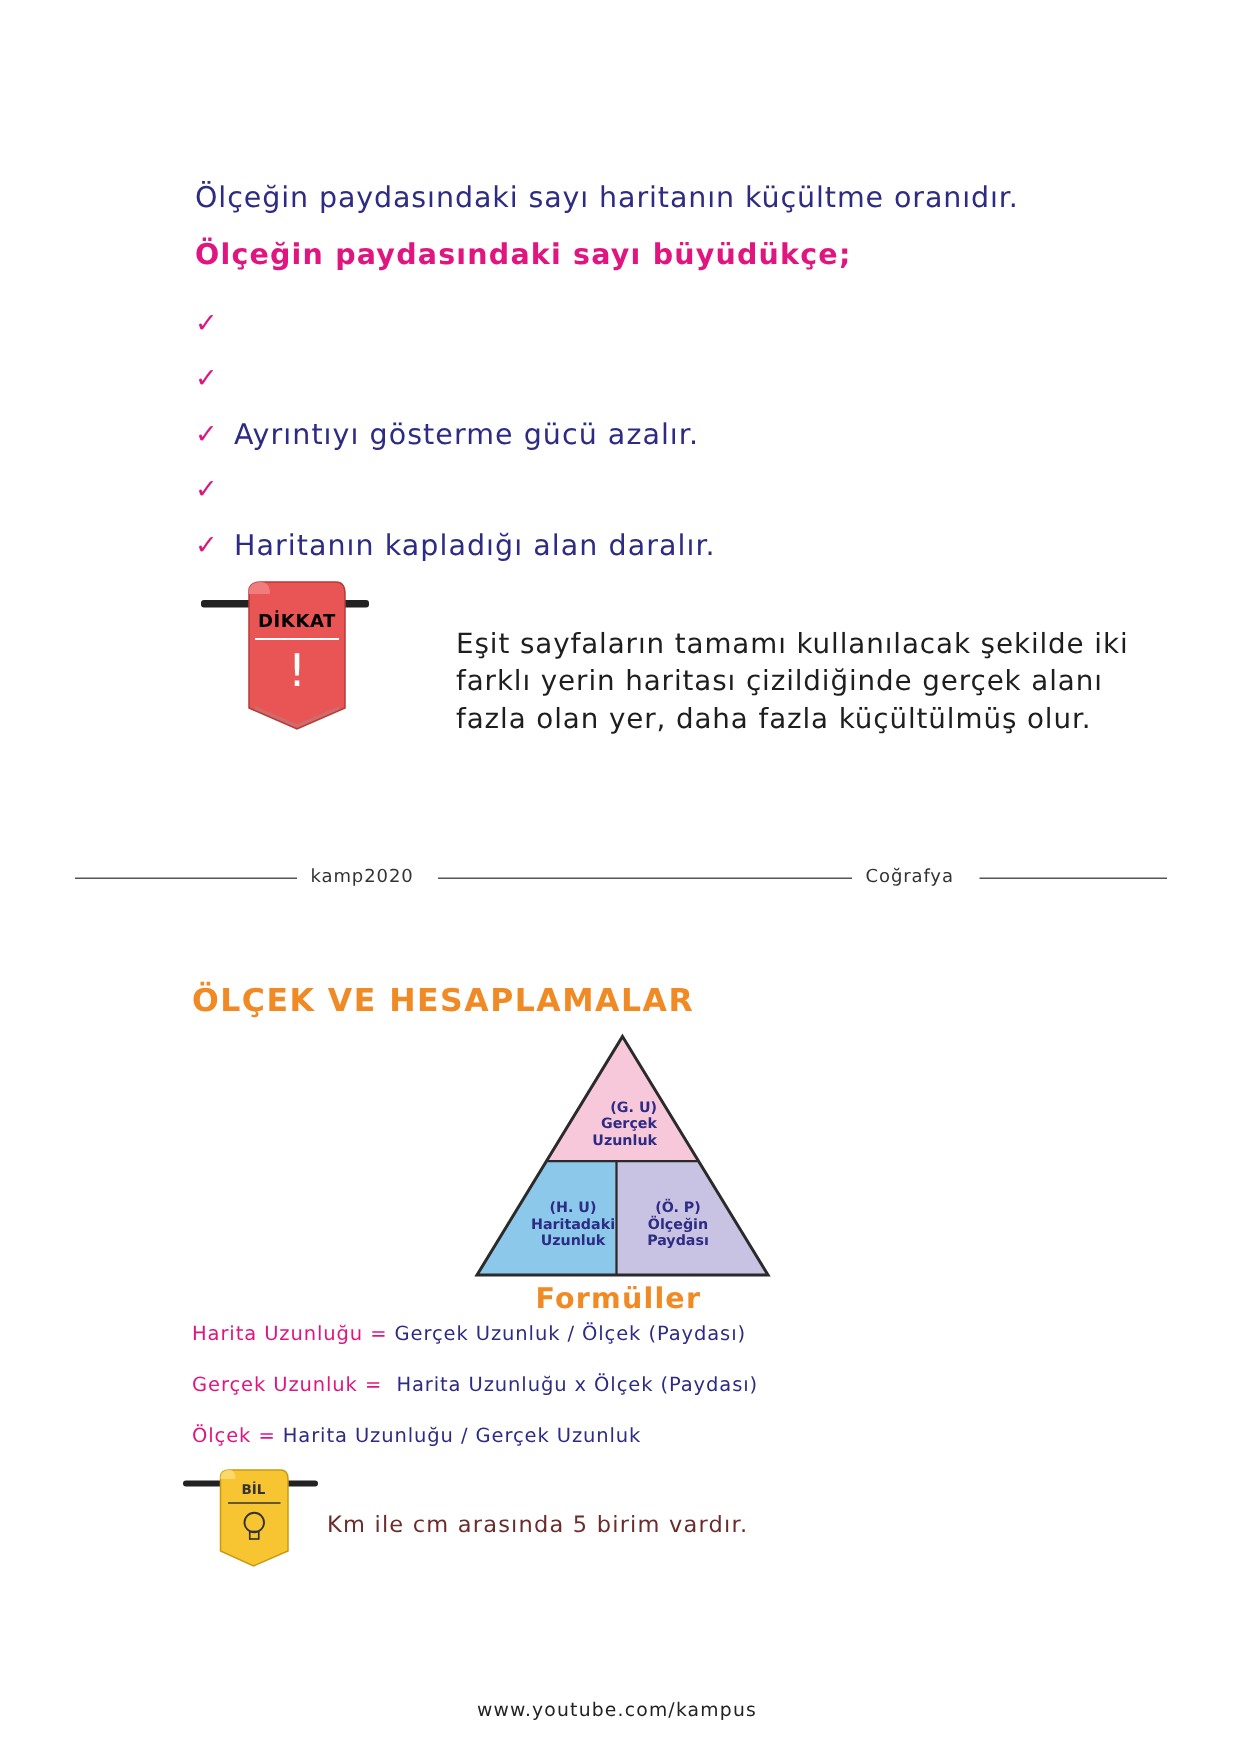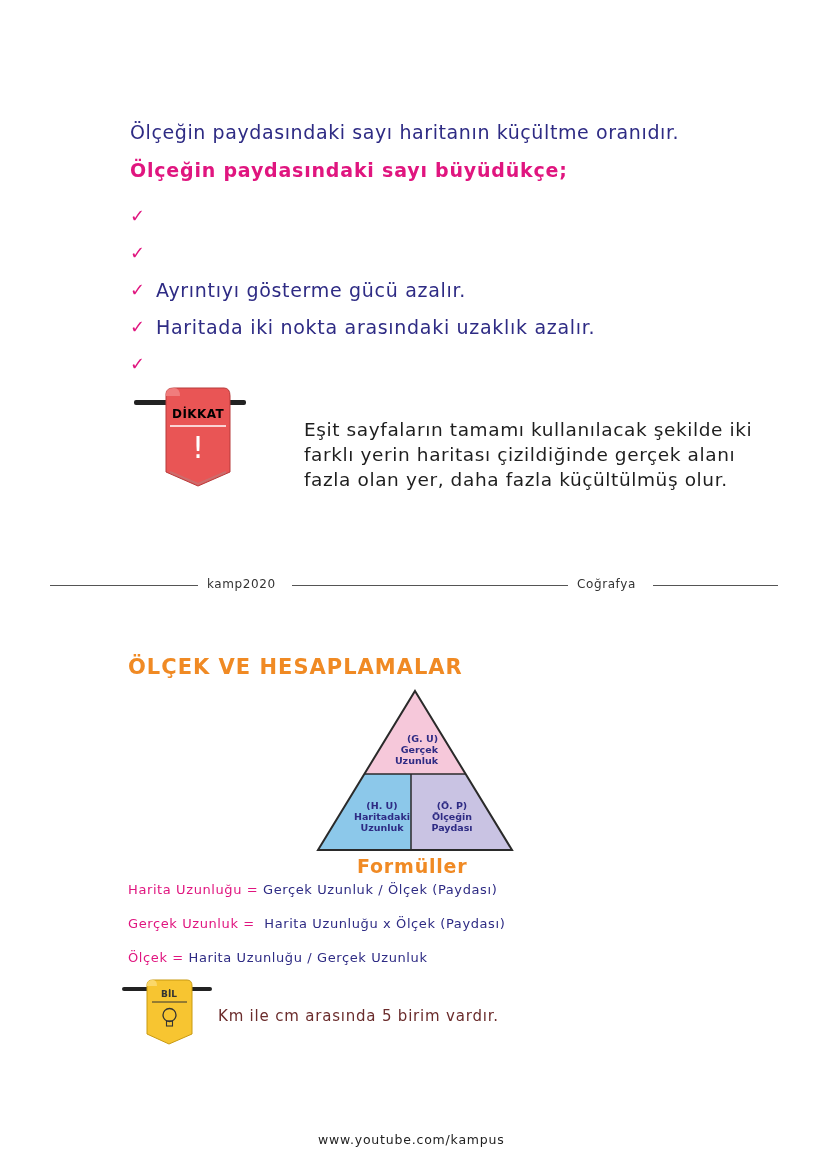--- a/index.html
+++ b/index.html
@@ -44,24 +44,24 @@
     </li>
   <li>
       <span class="check">✓</span>
     </li>
   <li>
       <span class="check">✓</span>
       <span>Ayrıntıyı gösterme gücü azalır.</span>
     </li>
   <li>
       <span class="check">✓</span>
-      <span>Haritada iki nokta arasındaki uzaklık azalır.</span>
     </li>
   <li>
       <span class="check">✓</span>
+      <span>Haritanın kapladığı alan daralır.</span>
     </li>
 </ul>
 
 <div class="abs" style="left:130px; top:386px; width:120px; height:105px;">
   <div class="abs ribbon-bar" style="left:4px; top:14px; width:112px;"></div>
   <svg class="abs" style="left:32px; top:0;" width="70" height="102" viewBox="0 0 70 102">
     <path d="M4 8 Q4 2 12 2 L62 2 Q68 2 68 10 L68 86 L36 100 L4 86 Z" fill="#e95555" stroke="#b73a3a" stroke-width="1"></path>
     <path d="M4 8 Q4 2 12 2 Q18 2 18 10 L4 10 Z" fill="#f07c7c"></path>
     <line x1="8" y1="40" x2="64" y2="40" stroke="#fff" stroke-width="1.4"></line>
     <path d="M8 86 L36 98 L64 86" fill="none" stroke="#999" stroke-width="2" opacity="0.35"></path>

